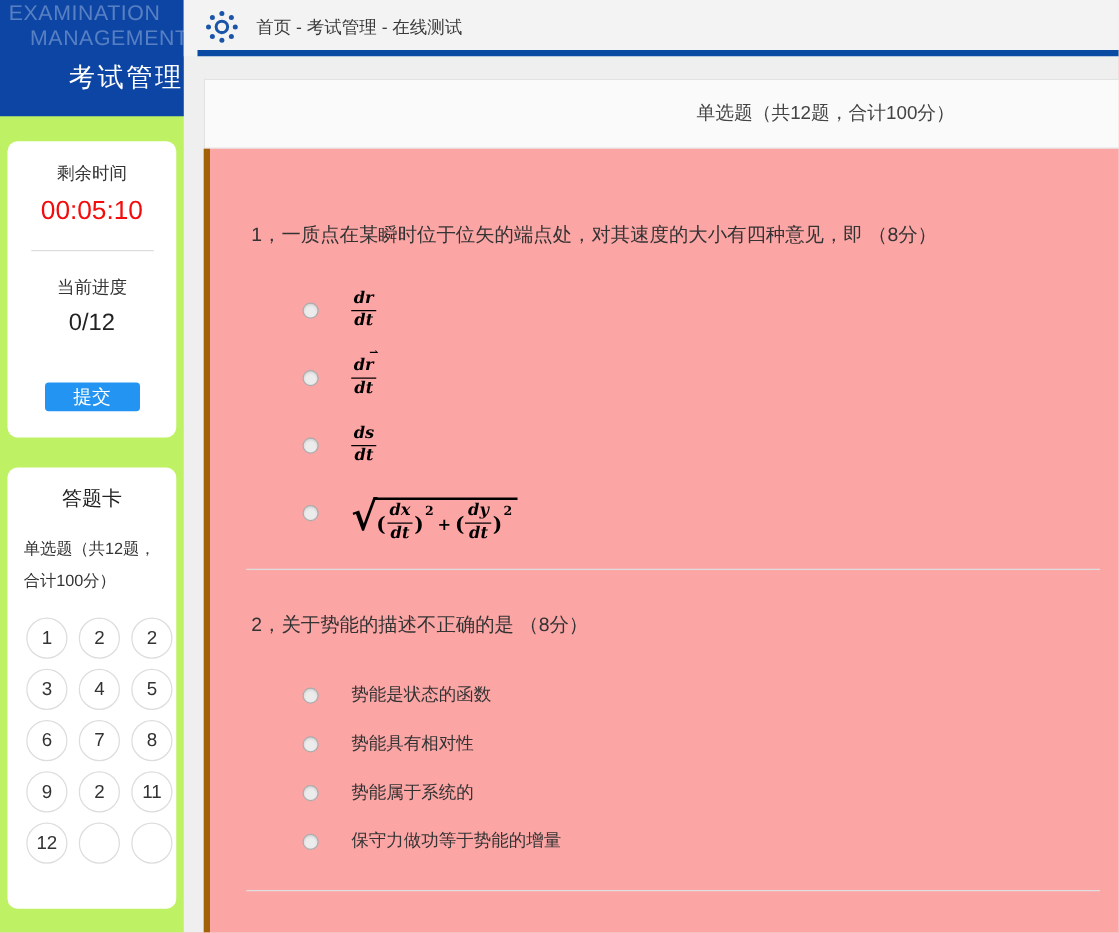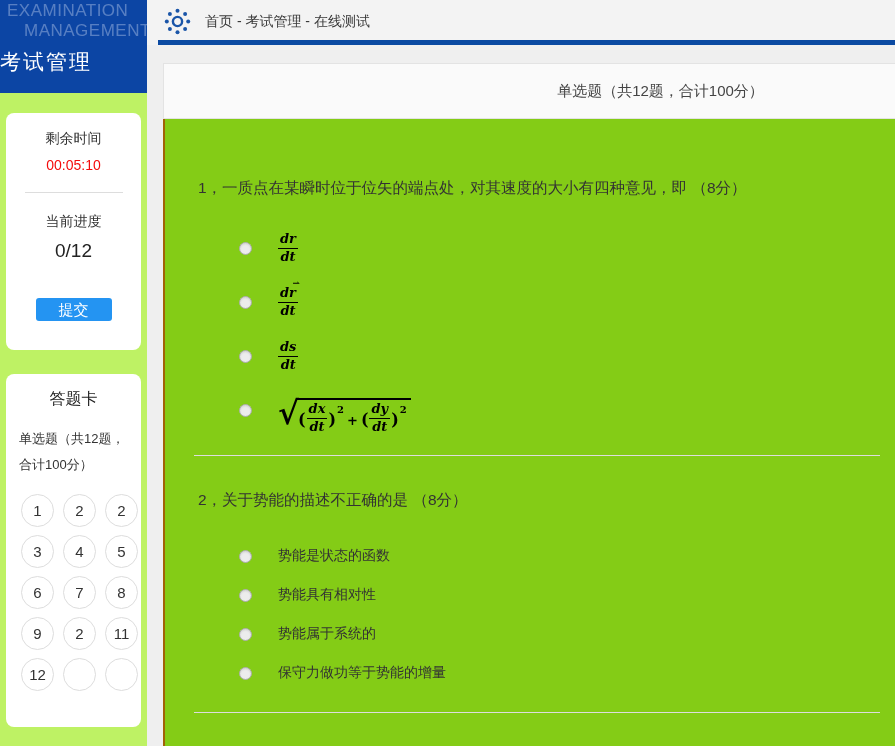--- a/index.html
+++ b/index.html
@@ -10,26 +10,26 @@
     font-family:"Liberation Sans", sans-serif;
     overflow:hidden;
     color:#333;
   }
 
   
   .sidebar { position:absolute; left:0; top:0; width:147px; height:746px; background:#bef264; }
   .sidebar-header { height:93px; background:#0c45a4; overflow:hidden; }
   .brand { padding:1px 0 0 7px; color:rgba(235,241,255,0.34); font-size:17px; line-height:20px; letter-spacing:0.5px; }
   .brand .line2 { padding-left:17px; }
-  .app-title { color:#fff; font-size:21px; text-align:left; margin-top:7px; letter-spacing:2px; }
+  .app-title { color:#fff; font-size:21px; text-align:right; margin-top:7px; letter-spacing:2px; }
 
   .side-card { position:absolute; left:6px; width:135px; background:#fff; border-radius:8px; }
   .card-timer { top:113px; height:237px; text-align:center; }
   .timer-label { padding-top:17px; font-size:14px; color:#333; }
-  .timer-value { margin-top:9px; font-size:14px; color:#f40b0b; }
+  .timer-value { margin-top:9px; font-size:21px; color:#f40b0b; }
   .card-divider { width:98px; margin:19px auto 0; border-top:1px solid #ddd; }
   .progress-label { margin-top:20px; font-size:14px; color:#333; }
   .progress-value { margin-top:9px; font-size:19px; color:#222; }
   .submit-btn { display:block; margin:36px auto 0; width:76px; height:23px; background:#2494f2; color:#fff;
     font-size:15px; line-height:21px; border:none; border-radius:3px; cursor:pointer; font-family:inherit; }
 
   .card-answers { top:374px; height:353px; }
   .answers-title { text-align:center; padding-top:15px; font-size:16px; color:#222; }
   .answers-subtitle { margin:16px 0 0 13px; font-size:13px; color:#333; line-height:26px; }
   .num-grid { display:grid; grid-template-columns:repeat(3, 33px); column-gap:9px; row-gap:8px; padding:16px 0 0 15px; }
@@ -40,21 +40,21 @@
   .topbar { position:absolute; left:147px; top:0; width:856px; height:45px; background:#f3f3f3; }
   .topbar-underline { position:absolute; left:158px; top:40px; width:737px; height:5px; background:#0b4aa2; }
   .sun-icon { position:absolute; left:17px; top:8px; width:27px; height:27px; }
   .breadcrumb { position:absolute; left:58px; top:13px; font-size:14px; color:#3a3a3a; cursor:pointer; }
 
   
   .section-header { position:absolute; left:163px; top:63px; width:732px; height:56px; background:#fafafa;
     border-top:1px solid #e3e3e3; border-bottom:1px solid #e3e3e3; border-left:1px solid #e3e3e3; }
   .section-header-title { line-height:54px; text-align:center; padding-left:262px; font-size:15px; color:#444; }
 
-  .content { position:absolute; left:163px; top:119px; width:732px; height:627px; background:#84cc16; border-left:2px solid #a16207; }
+  .content { position:absolute; left:163px; top:119px; width:732px; height:627px; background:#fca5a5; border-left:5px solid #a16207; }
 
   .question-text { position:absolute; left:33px; font-size:15.5px; color:#333; }
   .q-divider { position:absolute; left:29px; right:15px; border-top:1px solid #ddd; }
 
   .opt-row { position:absolute; left:74px; height:40px; display:flex; align-items:center; }
   .radio { width:13px; height:13px; border:1px solid #ababab; border-radius:50%; background:#ececec;
     box-shadow:inset 0 1px 2px rgba(0,0,0,0.12); flex:0 0 auto; cursor:pointer; }
   .opt-body { margin-left:26px; }
   .opt-text { font-size:14px; color:#333; }
 

